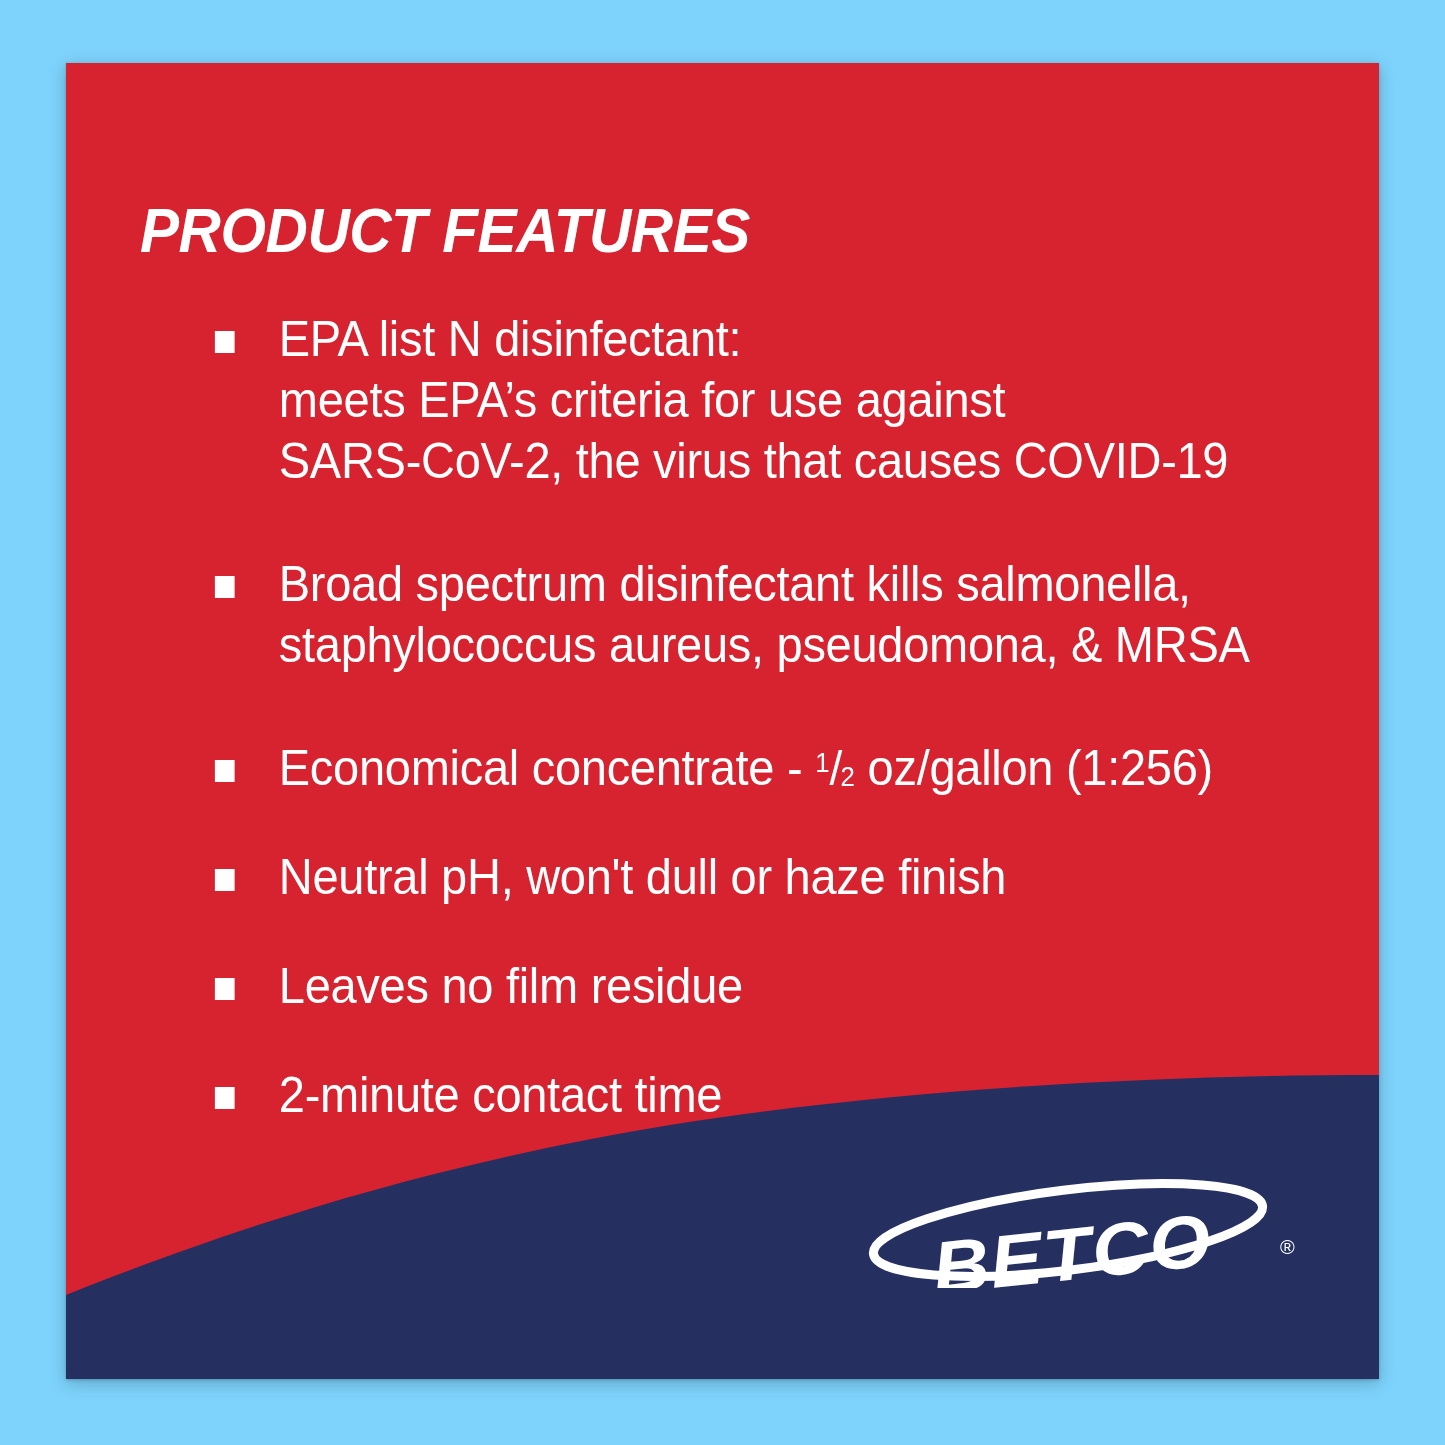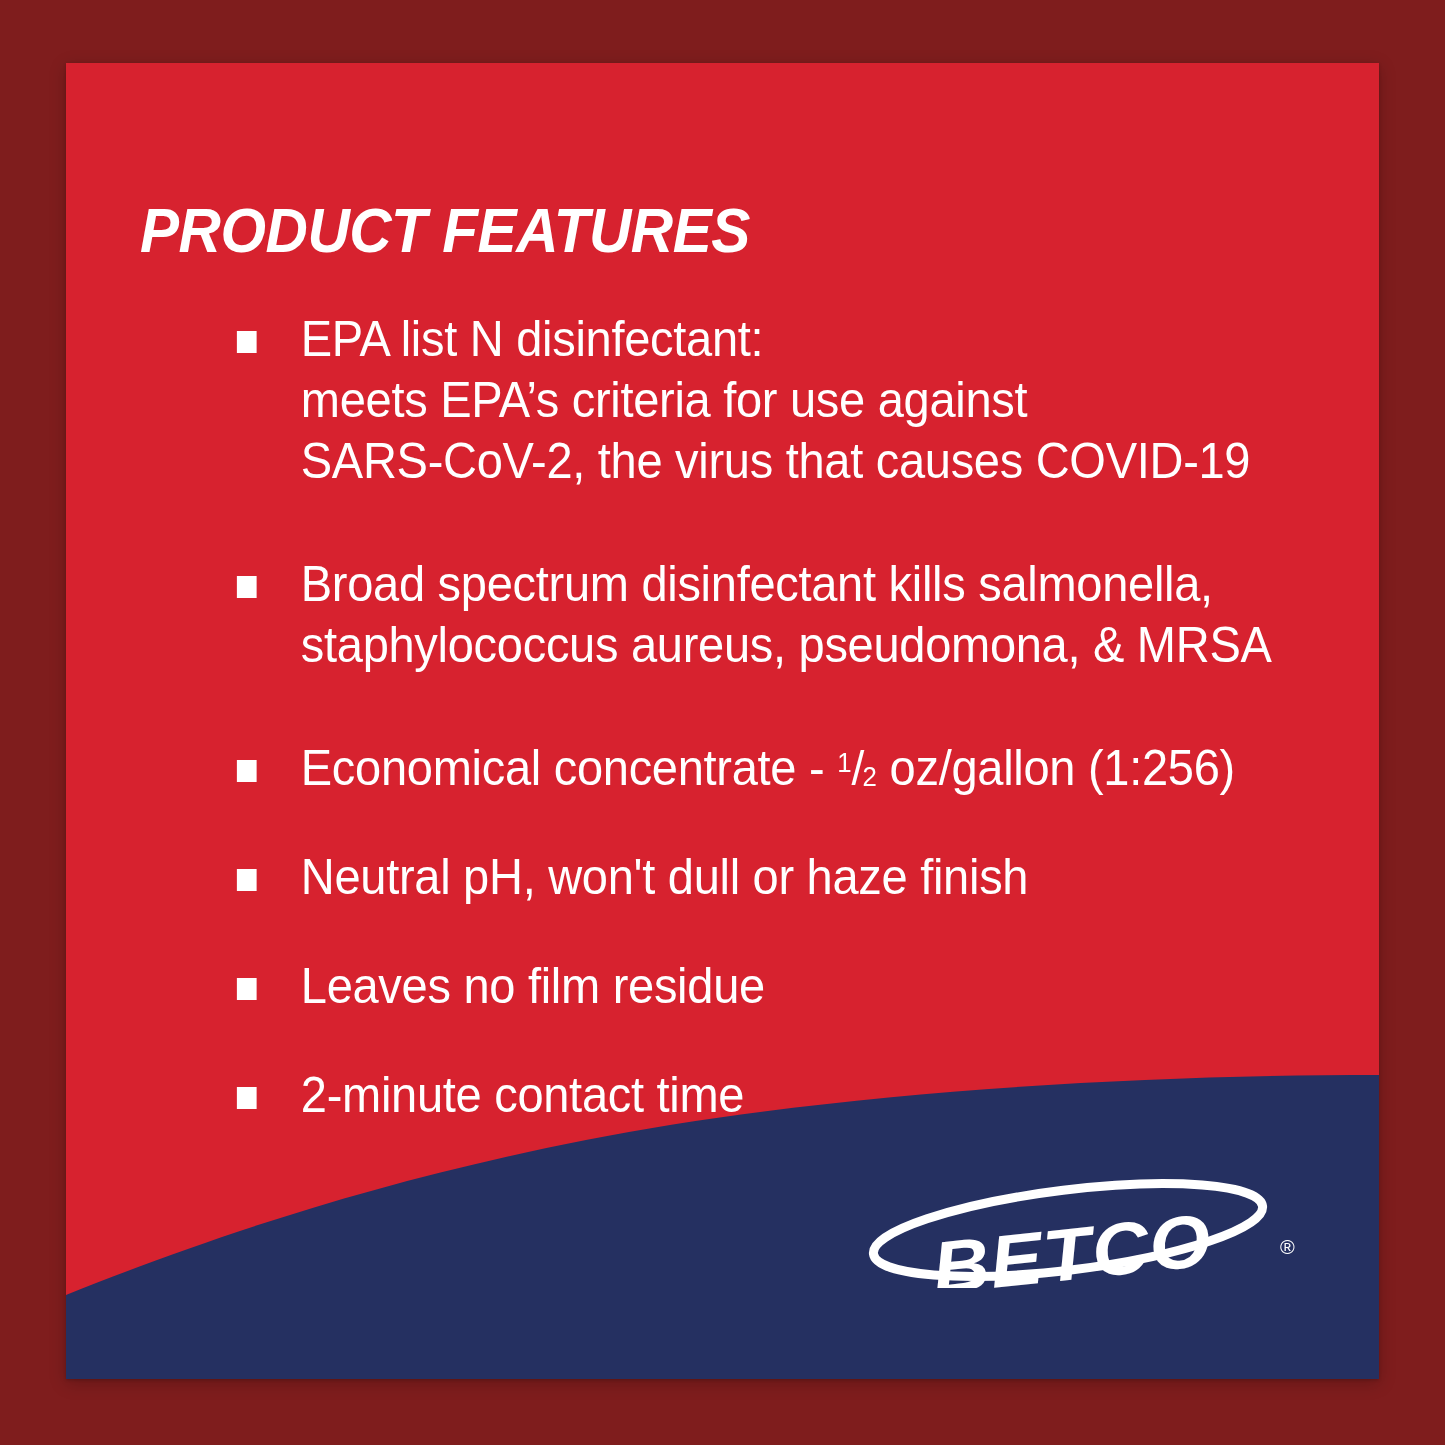--- a/index.html
+++ b/index.html
@@ -11,21 +11,21 @@
     width: 1445px;
     height: 1445px;
     font-family: "Liberation Sans", sans-serif;
     overflow: hidden;
   }
 
   #stage {
     position: relative;
     width: 1445px;
     height: 1445px;
-    background: #7f1d1d;
+    background: #7dd3fc;
   }
 
   
   #card {
     position: absolute;
     left: 66px;
     top: 63px;
     width: 1313px;
     height: 1316px;
     background: #d7222f;
@@ -56,21 +56,21 @@
     letter-spacing: -0.5px;
     line-height: 1;
     transform: scaleX(0.93);
     transform-origin: left top;
     white-space: nowrap;
   }
 
   
   #features {
     position: absolute;
-    left: 169px;
+    left: 147px;
     top: 246px;
     width: 1160px;
   }
 
   .feature {
     position: relative;
     display: block;
     padding-left: 70px;
     color: #ffffff;
     font-family: "Liberation Sans", sans-serif;

